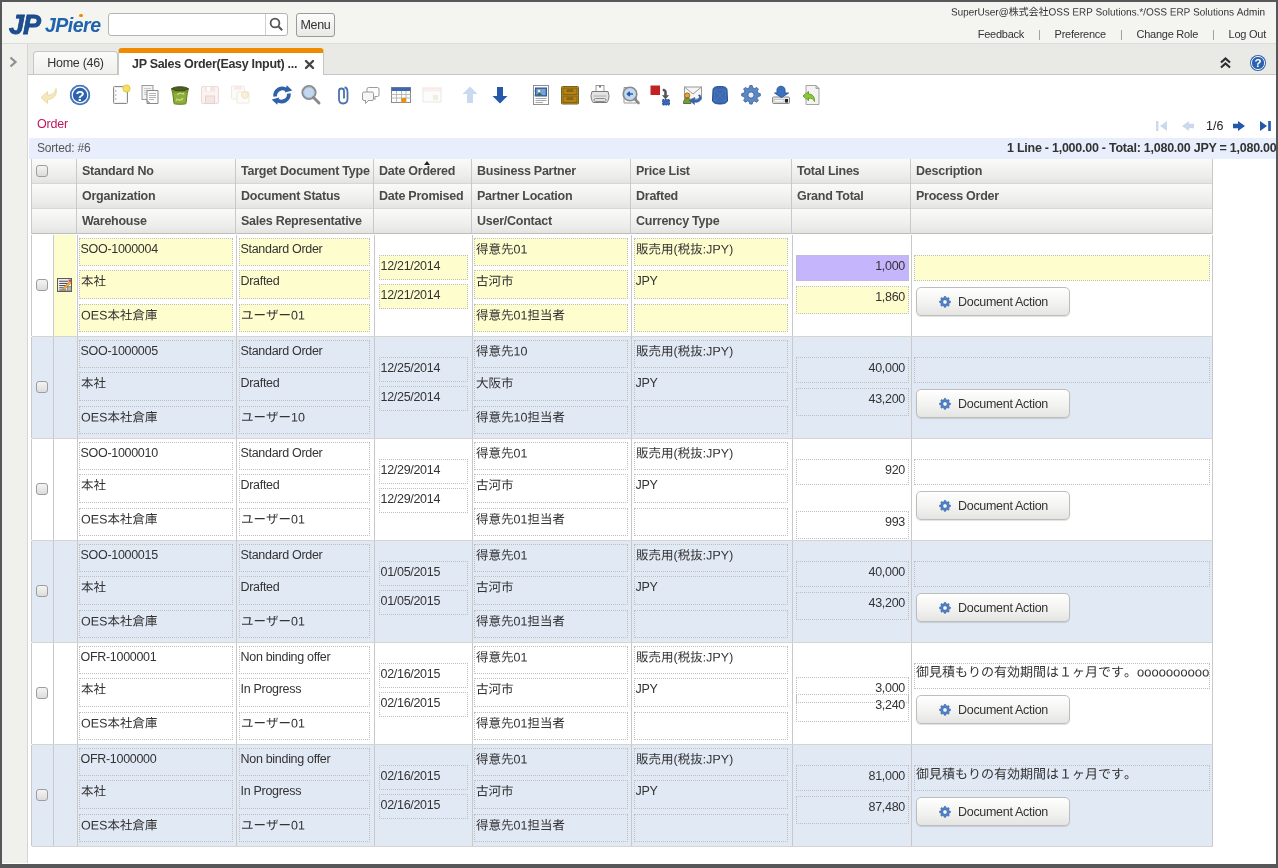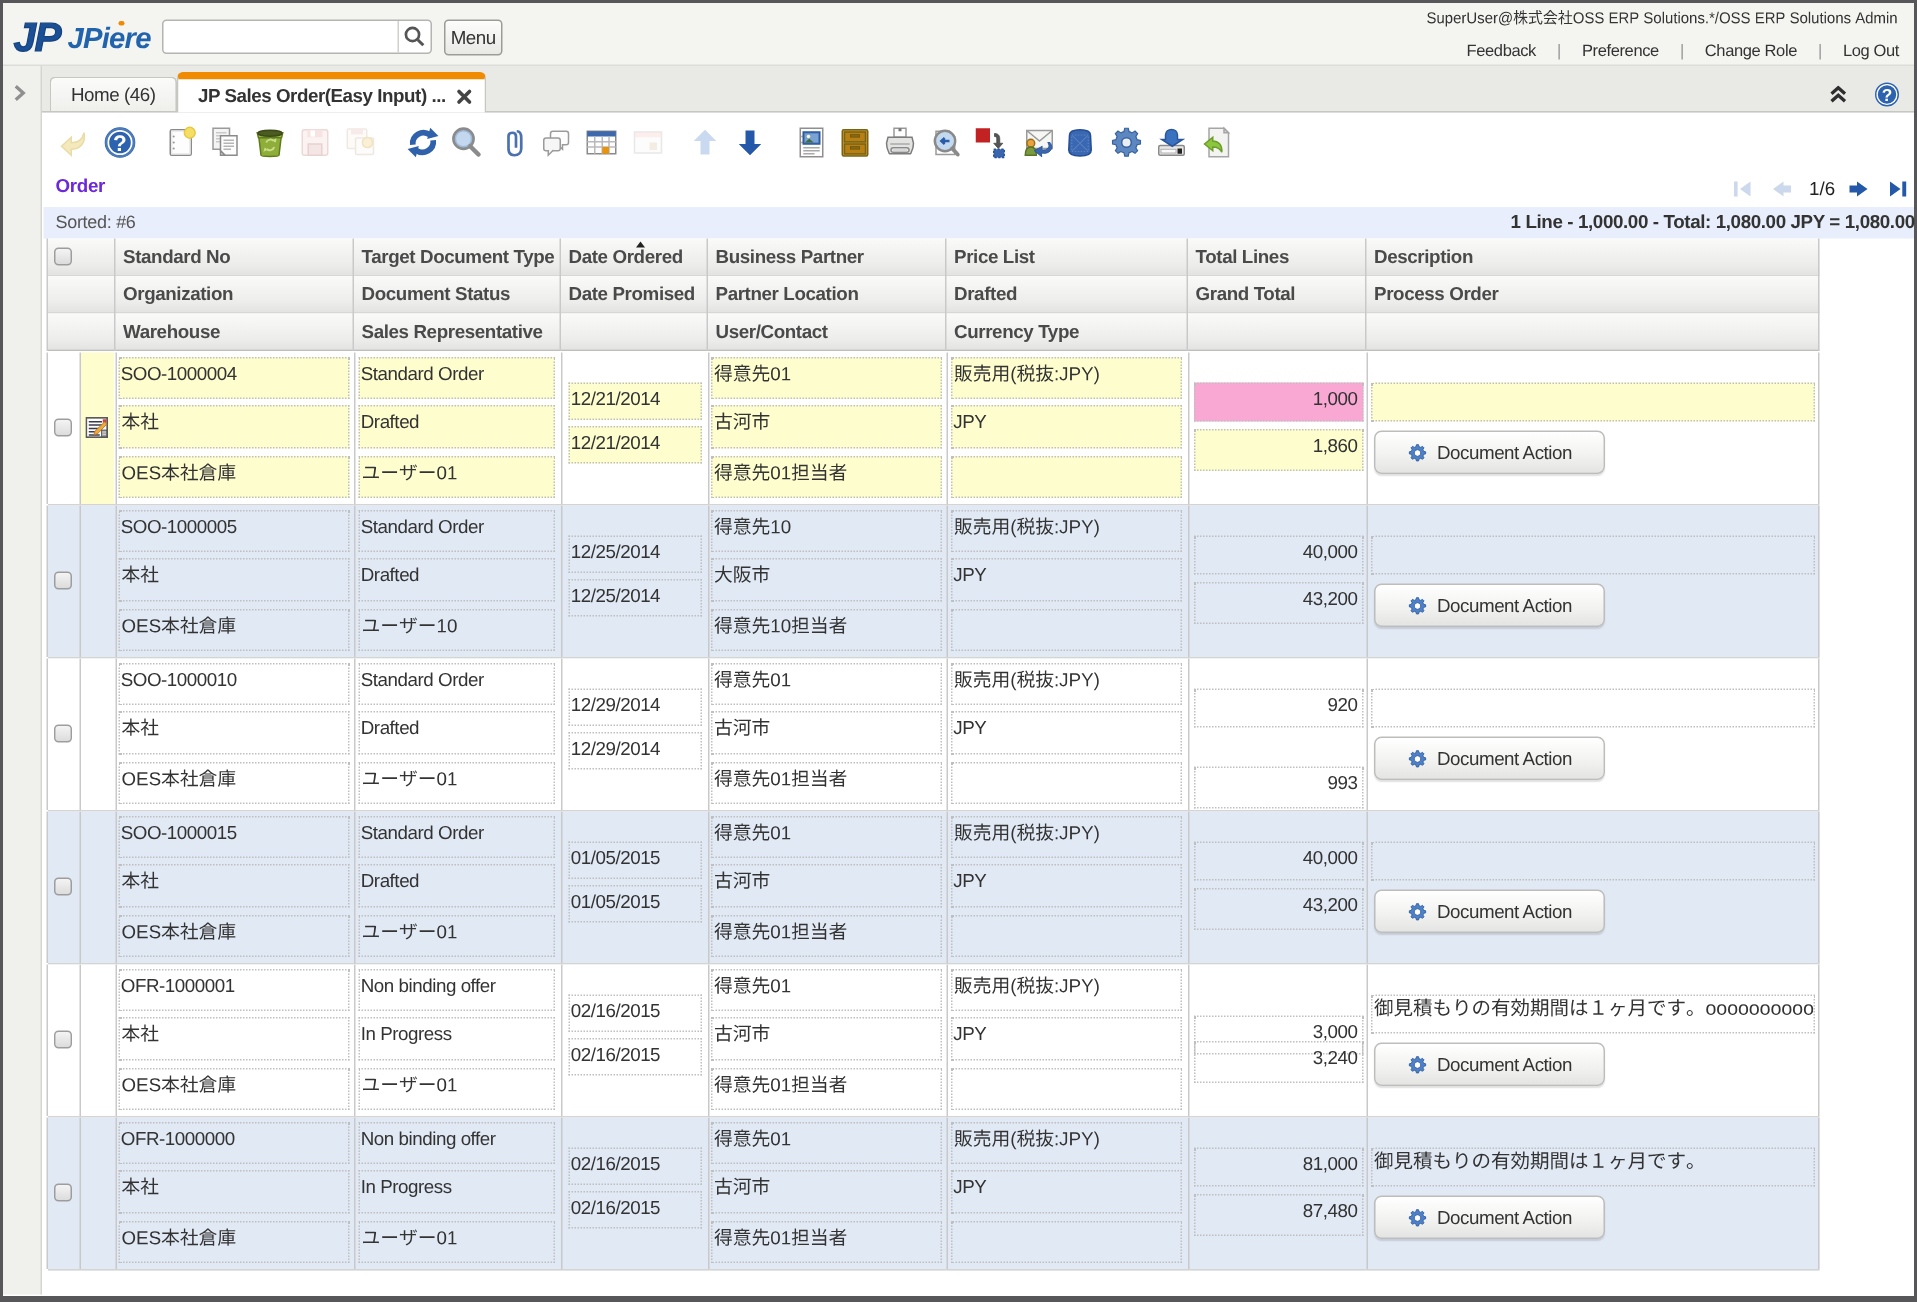--- a/index.html
+++ b/index.html
@@ -524,21 +524,21 @@
         <rect x="3.5" y="14" width="17" height="6.5" rx="1" fill="#e8e8e6" stroke="#8a8a8a"></rect>
         <rect x="5" y="16.5" width="10" height="2.5" fill="#fafafa" stroke="#aaa" stroke-width="0.6"></rect>
         <rect x="16" y="16" width="3" height="3.5" fill="#222"></rect>
         <path d="M8 7 c0 -5 8 -5 8 0 L16 10 L19.5 10 L12.5 14.5 L5.5 10 L8 10 Z" fill="#3a72c0" stroke="#2a569b"></path>
       </svg></div>
 <div class="ic" style="left:798px"><svg viewBox="0 0 24 24" width="24" height="24">
         <path d="M8 2.5 h10 l3 3 v16 h-13 Z" fill="#f3f3f1" stroke="#a5a5a5"></path>
         <path d="M18 2.5 l3 3 h-3 Z" fill="#d5d5d3" stroke="#a5a5a5"></path>
         <path d="M10.5 8.5 L5 13 L10.5 17.5 L10.5 15 C13.5 15 15.5 16 16.5 18.5 C17 13.5 14 11 10.5 11 Z" fill="#8cc63e" stroke="#6d9e2a"></path>
       </svg></div>
-<div class="ab" style="left:37px;top:117px;font-size:12.5px;font-weight:bold;color:#6d28d9;letter-spacing:-0.2px">Order</div>
+<div class="ab" style="left:37px;top:117px;font-size:12.5px;font-weight:normal;color:#be185d;letter-spacing:-0.2px">Order</div>
 <svg class="ab" style="left:1155px;top:120px" width="14" height="12" viewBox="0 0 14 12">
       <rect x="1" y="1" width="2.4" height="10" fill="#ccd8eb"></rect>
       <path d="M12 1 L5 6 L12 11 Z" fill="#ccd8eb"></path>
     </svg>
 <svg class="ab" style="left:1181px;top:120px" width="14" height="12" viewBox="0 0 14 12">
       <path d="M1 6 L8 1 L8 3.7 L13 3.7 L13 8.3 L8 8.3 L8 11 Z" fill="#ccd8eb"></path>
     </svg>
 <div class="ab" style="left:1206px;top:119px;font-size:12.5px;color:#222">1/6</div>
 <svg class="ab" style="left:1232px;top:120px" width="14" height="12" viewBox="0 0 14 12">
       <path d="M13 6 L6 1 L6 3.7 L1 3.7 L1 8.3 L6 8.3 L6 11 Z" fill="#2458a8"></path>
@@ -656,21 +656,21 @@
     </div>
 <div class="bx" style="left:634px;top:238.0px;width:154px;height:28px;background:#fefdce;">
       <svg style="display:block;margin:2px 0 0 0.5px;" width="97" height="16" viewBox="0 -12.5 97 16" overflow="visible">
         <use href="#gL" fill="#333"></use>
       </svg>
     </div>
 <div class="bx" style="left:634px;top:269.5px;width:154px;height:29px;background:#fefdce;">
       <span>JPY</span>
     </div>
 <div class="bx" style="left:634px;top:303.5px;width:154px;height:28px;background:#fefdce;"></div>
-<div class="bx num" style="left:796px;top:255.0px;width:113px;height:26px;background:#f9a8d4;">
+<div class="bx num" style="left:796px;top:255.0px;width:113px;height:26px;background:#c4b5fd;">
       <span>1,000</span>
     </div>
 <div class="bx num" style="left:796px;top:286.0px;width:113px;height:28px;background:#fefdce;">
       <span>1,860</span>
     </div>
 <div class="bx" style="left:914px;top:255.0px;width:296px;height:26px;background:#fefdce;"></div>
 <div class="btn" style="left:916px;top:287px"><svg width="14" height="14" viewBox="0 0 24 24" style="margin-right:6px">
         <path d="M10.8 2.5 h2.4 l0.5 2.3 a7 7 0 0 1 2 0.8 l2 -1.2 l1.7 1.7 l-1.2 2 a7 7 0 0 1 0.8 2 l2.3 0.5 v2.4 l-2.3 0.5 a7 7 0 0 1 -0.8 2 l1.2 2 l-1.7 1.7 l-2 -1.2 a7 7 0 0 1 -2 0.8 l-0.5 2.3 h-2.4 l-0.5 -2.3 a7 7 0 0 1 -2 -0.8 l-2 1.2 l-1.7 -1.7 l1.2 -2 a7 7 0 0 1 -0.8 -2 l-2.3 -0.5 v-2.4 l2.3 -0.5 a7 7 0 0 1 0.8 -2 l-1.2 -2 l1.7 -1.7 l2 1.2 a7 7 0 0 1 2 -0.8 Z" fill="#4f81c8" stroke="#2d5aa0"></path>
         <circle cx="12" cy="12" r="3.8" fill="#fff" stroke="#2d5aa0"></circle>
       </svg>Document Action</div>

